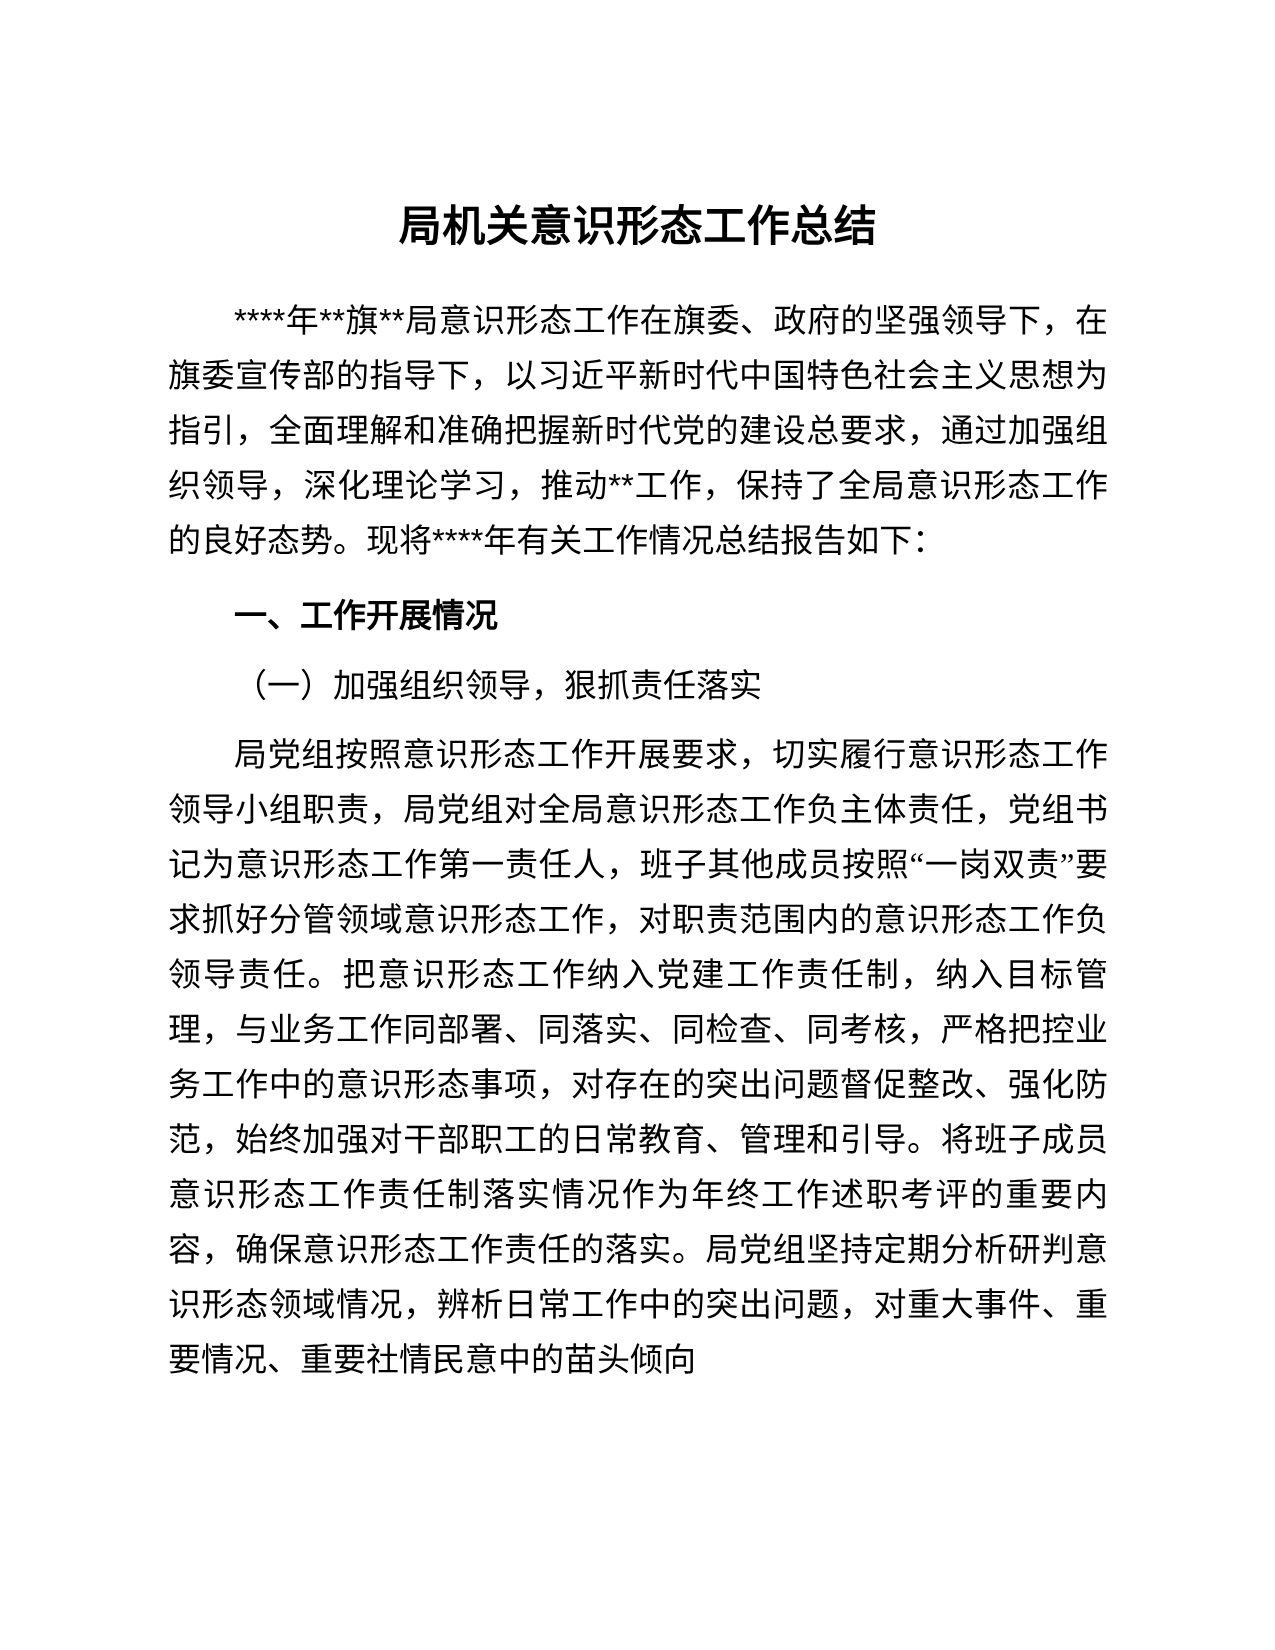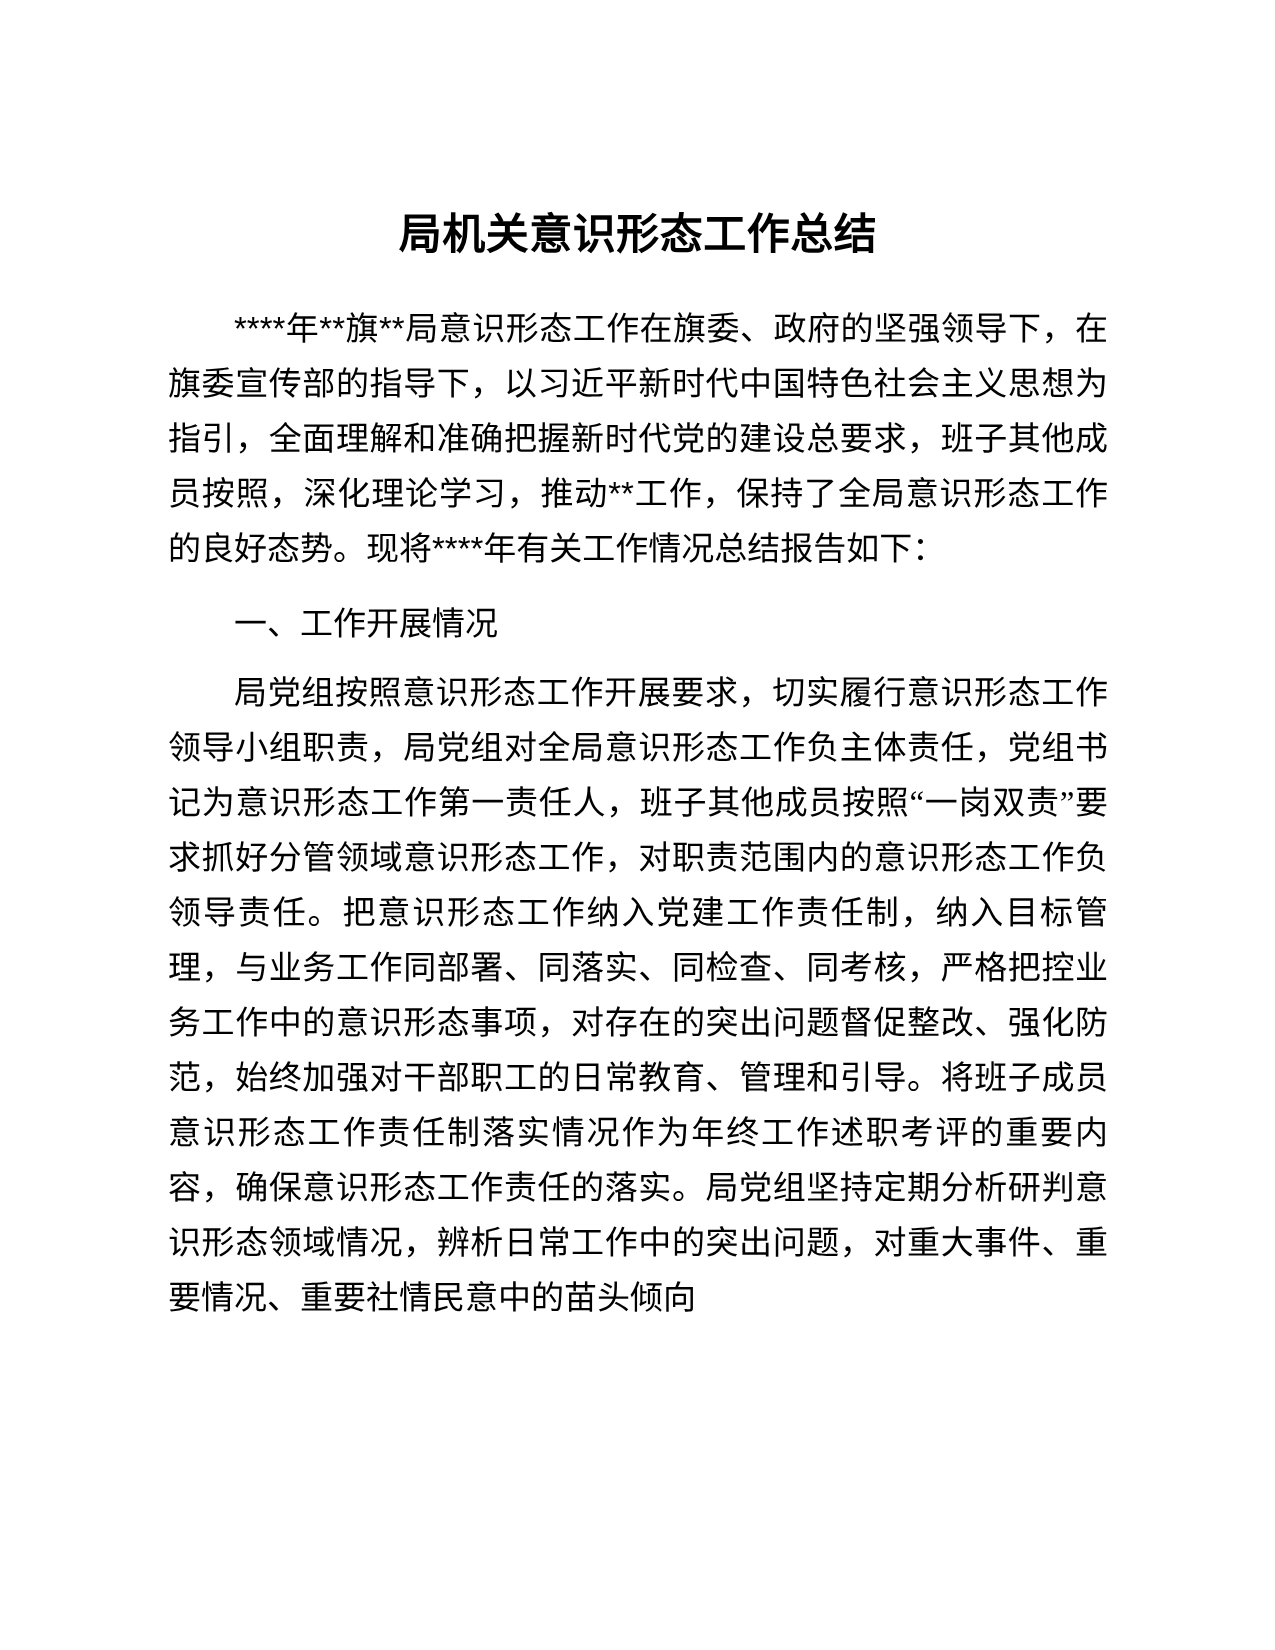--- a/index.html
+++ b/index.html
@@ -6,21 +6,21 @@
   html, body {
     margin: 0;
     padding: 0;
     background: #ffffff;
   }
 
   .page {
     position: relative;
     width: 1275px;
     height: 1536px;
-    margin: 12px auto;
+    margin: 4px auto;
     background: #ffffff;
     box-sizing: border-box;
     overflow: hidden;
     font-family: "Liberation Sans", "DejaVu Sans", sans-serif;
     color: #000000;
     -webkit-font-smoothing: none;
   }
 
   .content {
     position: absolute;
@@ -56,21 +56,21 @@
   .para-intro {
     margin-top: 39px;
   }
 
   .heading-1 {
     margin: 0;
     margin-top: 20px;
     font-size: 33px;
     line-height: 55px;
     text-indent: 2em;
-    font-weight: normal;
+    font-weight: bold;
     text-align: left;
     color: #000000;
   }
 
   .heading-2 {
     margin: 0;
     margin-top: 15px;
     font-size: 33px;
     line-height: 55px;
     text-indent: 2em;
@@ -85,21 +85,22 @@
   }
 </style>
 </head>
 <body>
 
 <div class="page">
   <div class="content">
 
     <h1 class="doc-title">局机关意识形态工作总结</h1>
 
-    <p class="para para-intro">****年**旗**局意识形态工作在旗委、政府的坚强领导下，在旗委宣传部的指导下，以习近平新时代中国特色社会主义思想为指引，全面理解和准确把握新时代党的建设总要求，班子其他成员按照，深化理论学习，推动**工作，保持了全局意识形态工作的良好态势。现将****年有关工作情况总结报告如下：</p>
+    <p class="para para-intro">****年**旗**局意识形态工作在旗委、政府的坚强领导下，在旗委宣传部的指导下，以习近平新时代中国特色社会主义思想为指引，全面理解和准确把握新时代党的建设总要求，通过加强组织领导，深化理论学习，推动**工作，保持了全局意识形态工作的良好态势。现将****年有关工作情况总结报告如下：</p>
 
     <p class="heading-1">一、工作开展情况</p>
 
+    <p class="heading-2">（一）加强组织领导，狠抓责任落实</p>
 
     <p class="para para-body">局党组按照意识形态工作开展要求，切实履行意识形态工作领导小组职责，局党组对全局意识形态工作负主体责任，党组书记为意识形态工作第一责任人，班子其他成员按照“一岗双责”要求抓好分管领域意识形态工作，对职责范围内的意识形态工作负领导责任。把意识形态工作纳入党建工作责任制，纳入目标管理，与业务工作同部署、同落实、同检查、同考核，严格把控业务工作中的意识形态事项，对存在的突出问题督促整改、强化防范，始终加强对干部职工的日常教育、管理和引导。将班子成员意识形态工作责任制落实情况作为年终工作述职考评的重要内容，确保意识形态工作责任的落实。局党组坚持定期分析研判意识形态领域情况，辨析日常工作中的突出问题，对重大事件、重要情况、重要社情民意中的苗头倾向</p>
 
   </div>
 </div>
 
 </body></html>

